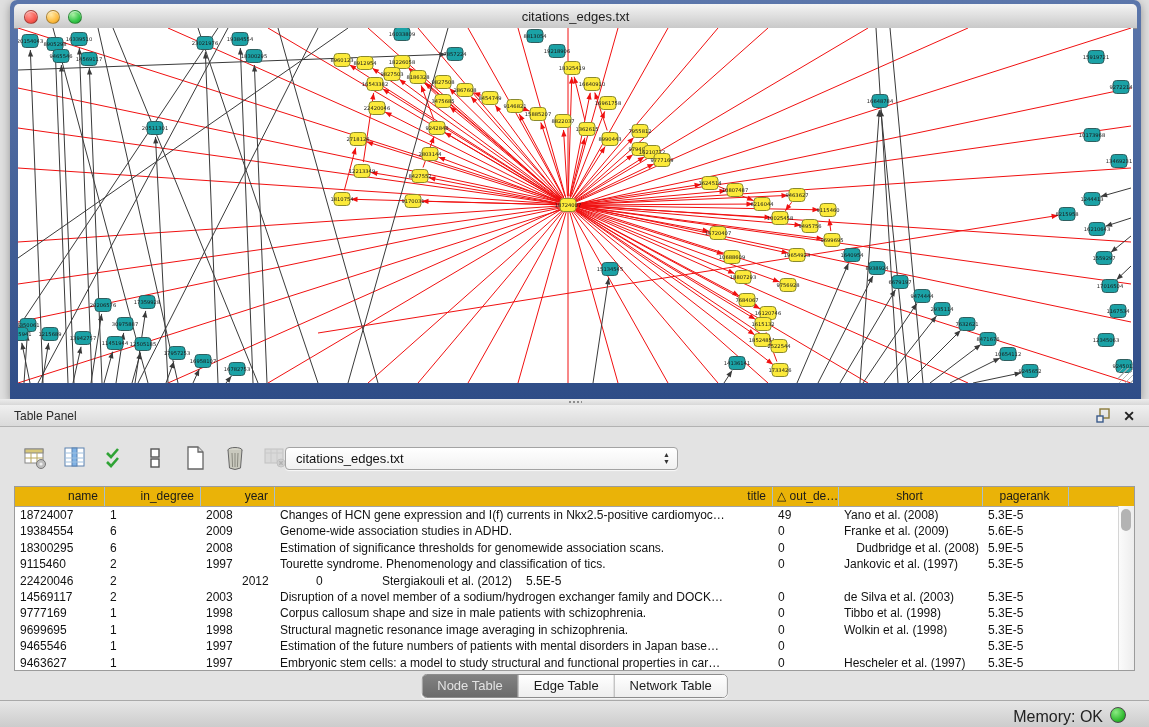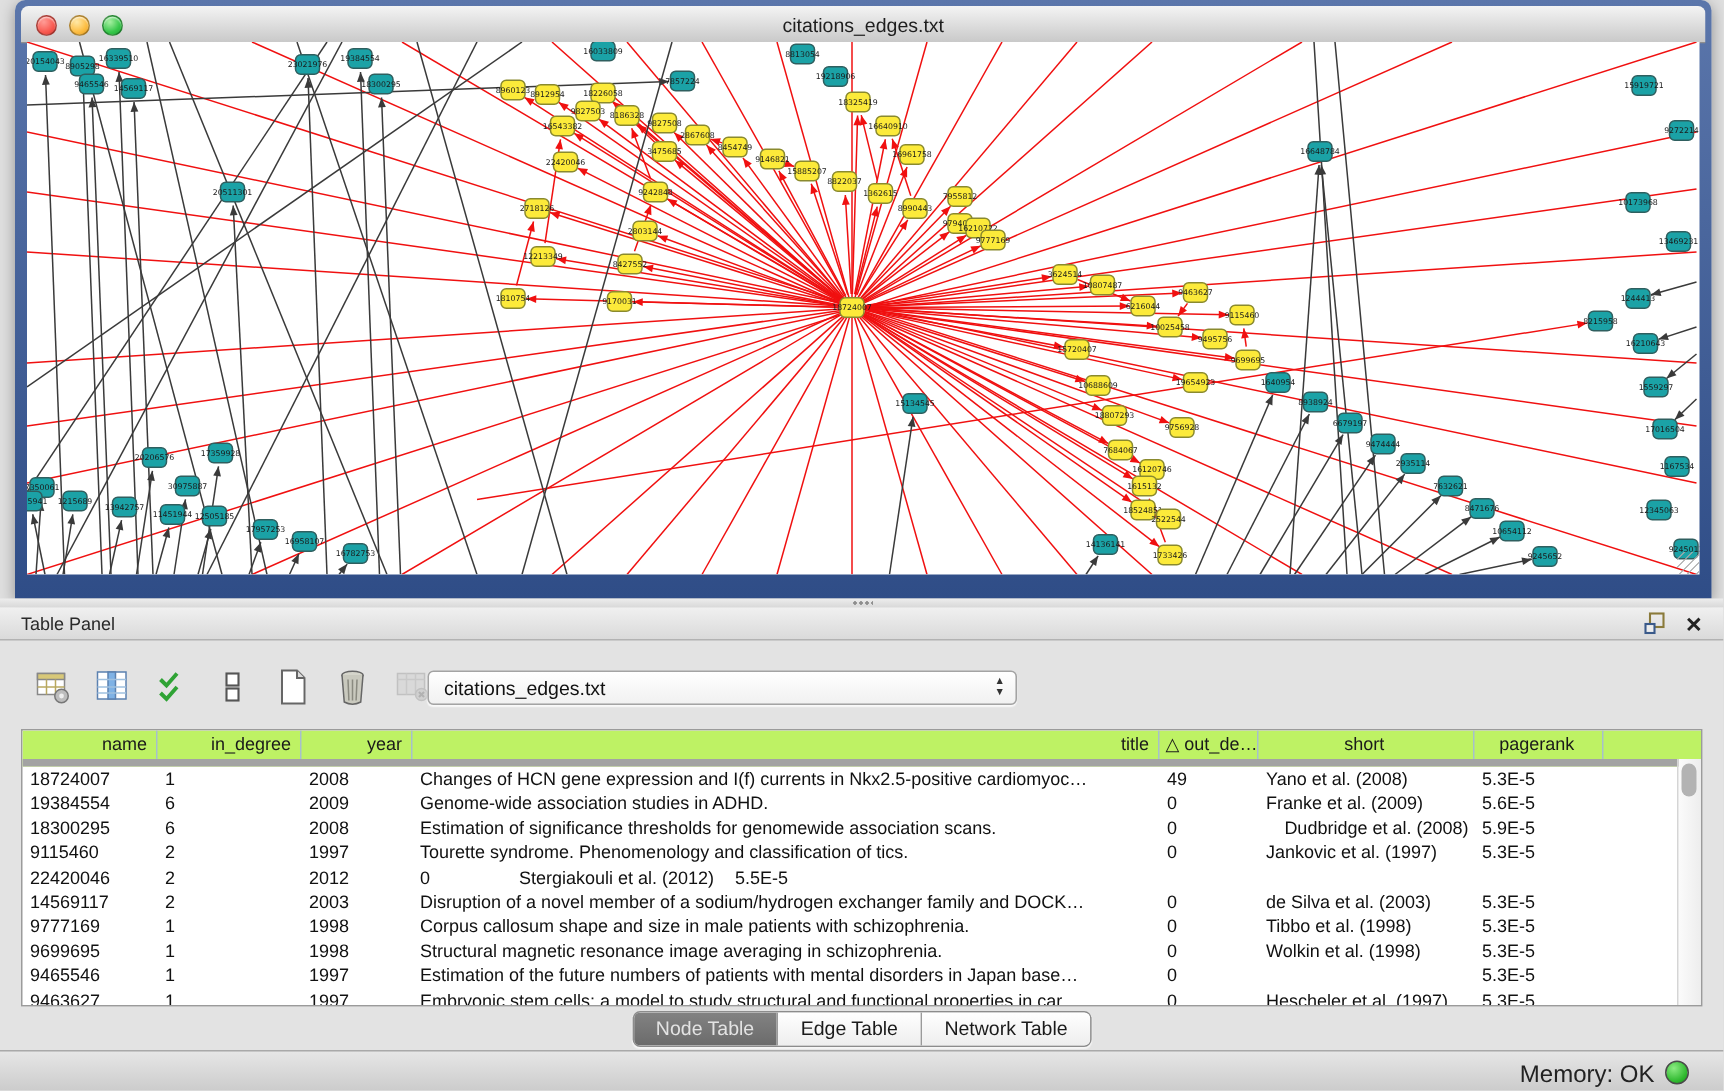--- a/index.html
+++ b/index.html
@@ -40,21 +40,21 @@
   .ticon.disabled{opacity:.45}
   .fx{font-family:"Liberation Serif",serif;font-style:italic;font-weight:bold;font-size:15px;color:#333}
 
   .tselect{position:absolute;left:285px;top:42px;width:393px;height:23px;box-sizing:border-box;
     border:1px solid #A3A3A3;border-radius:4px;background:linear-gradient(#FFFFFF,#F1F1F1);
     font-size:13px;color:#111;padding:3px 22px 0 10px;box-shadow:0 1px 1px rgba(255,255,255,.8)}
   .tselect .updown{position:absolute;right:7px;top:3px;display:flex;flex-direction:column;line-height:7px;font-size:7px;color:#333}
 
   .tbl{position:absolute;left:14px;top:81px;width:1121px;height:185px;background:#FFFFFF;
     border:1px solid #9B9B9B;box-sizing:border-box;overflow:hidden}
-  .thead{display:flex;height:19px;background:#bef264;border-bottom:5px solid #a3a3a3}
+  .thead{display:flex;height:19px;background:#eab308;border-bottom:1px solid #a3a3a3}
   .th{box-sizing:border-box;border-right:1px solid #A6BFCD;font-size:12px;color:#1A1A1A;
     padding:2px 6px 0 4px;white-space:nowrap;overflow:hidden}
   .th.r{text-align:right}.th.c{text-align:center}.th.l{text-align:left}
   .tr{display:flex;height:16.4px;font-size:12px;color:#111}
   .td{box-sizing:border-box;padding:1px 4px 0 5px;white-space:nowrap;overflow:hidden}
   .vscroll{position:absolute;right:0;top:19px;bottom:0;width:15px;border-left:1px solid #D5D5D5;
     background:linear-gradient(90deg,#FBFBFB,#EDEDED)}
   .vthumb{position:absolute;left:2px;top:3px;width:10px;height:22px;border-radius:6px;background:#B3B3B3}
 
   .tabs{position:absolute;left:50%;top:269px;transform:translateX(-50%);display:flex;height:22px;
@@ -856,21 +856,21 @@
           <div class="td" style="width: 96px;">2</div>
           <div class="td" style="width: 74px;">1997</div>
           <div class="td" style="width: 498px;">Tourette syndrome. Phenomenology and classification of tics.</div>
           <div class="td" style="width: 66px;">0</div>
           <div class="td" style="width: 144px;">Jankovic et al. (1997)</div>
           <div class="td" style="width: 86px;">5.3E-5</div>
         </div>
         <div class="tr">
           <div class="td" style="width: 90px;">22420046</div>
           <div class="td" style="width: 96px;">2</div>
-          <div class="td" style="width: 74px;">2012</div>
+          <div class="td" style="width: 74px; margin-left: 36px;">2012</div>
           <div class="td" style="width: 66px;">0</div>
           <div class="td" style="width: 144px;">Stergiakouli et al. (2012)</div>
           <div class="td" style="width: 86px;">5.5E-5</div>
         </div>
         <div class="tr">
           <div class="td" style="width: 90px;">14569117</div>
           <div class="td" style="width: 96px;">2</div>
           <div class="td" style="width: 74px;">2003</div>
           <div class="td" style="width: 498px;">Disruption of a novel member of a sodium/hydrogen exchanger family and DOCK…</div>
           <div class="td" style="width: 66px;">0</div>

